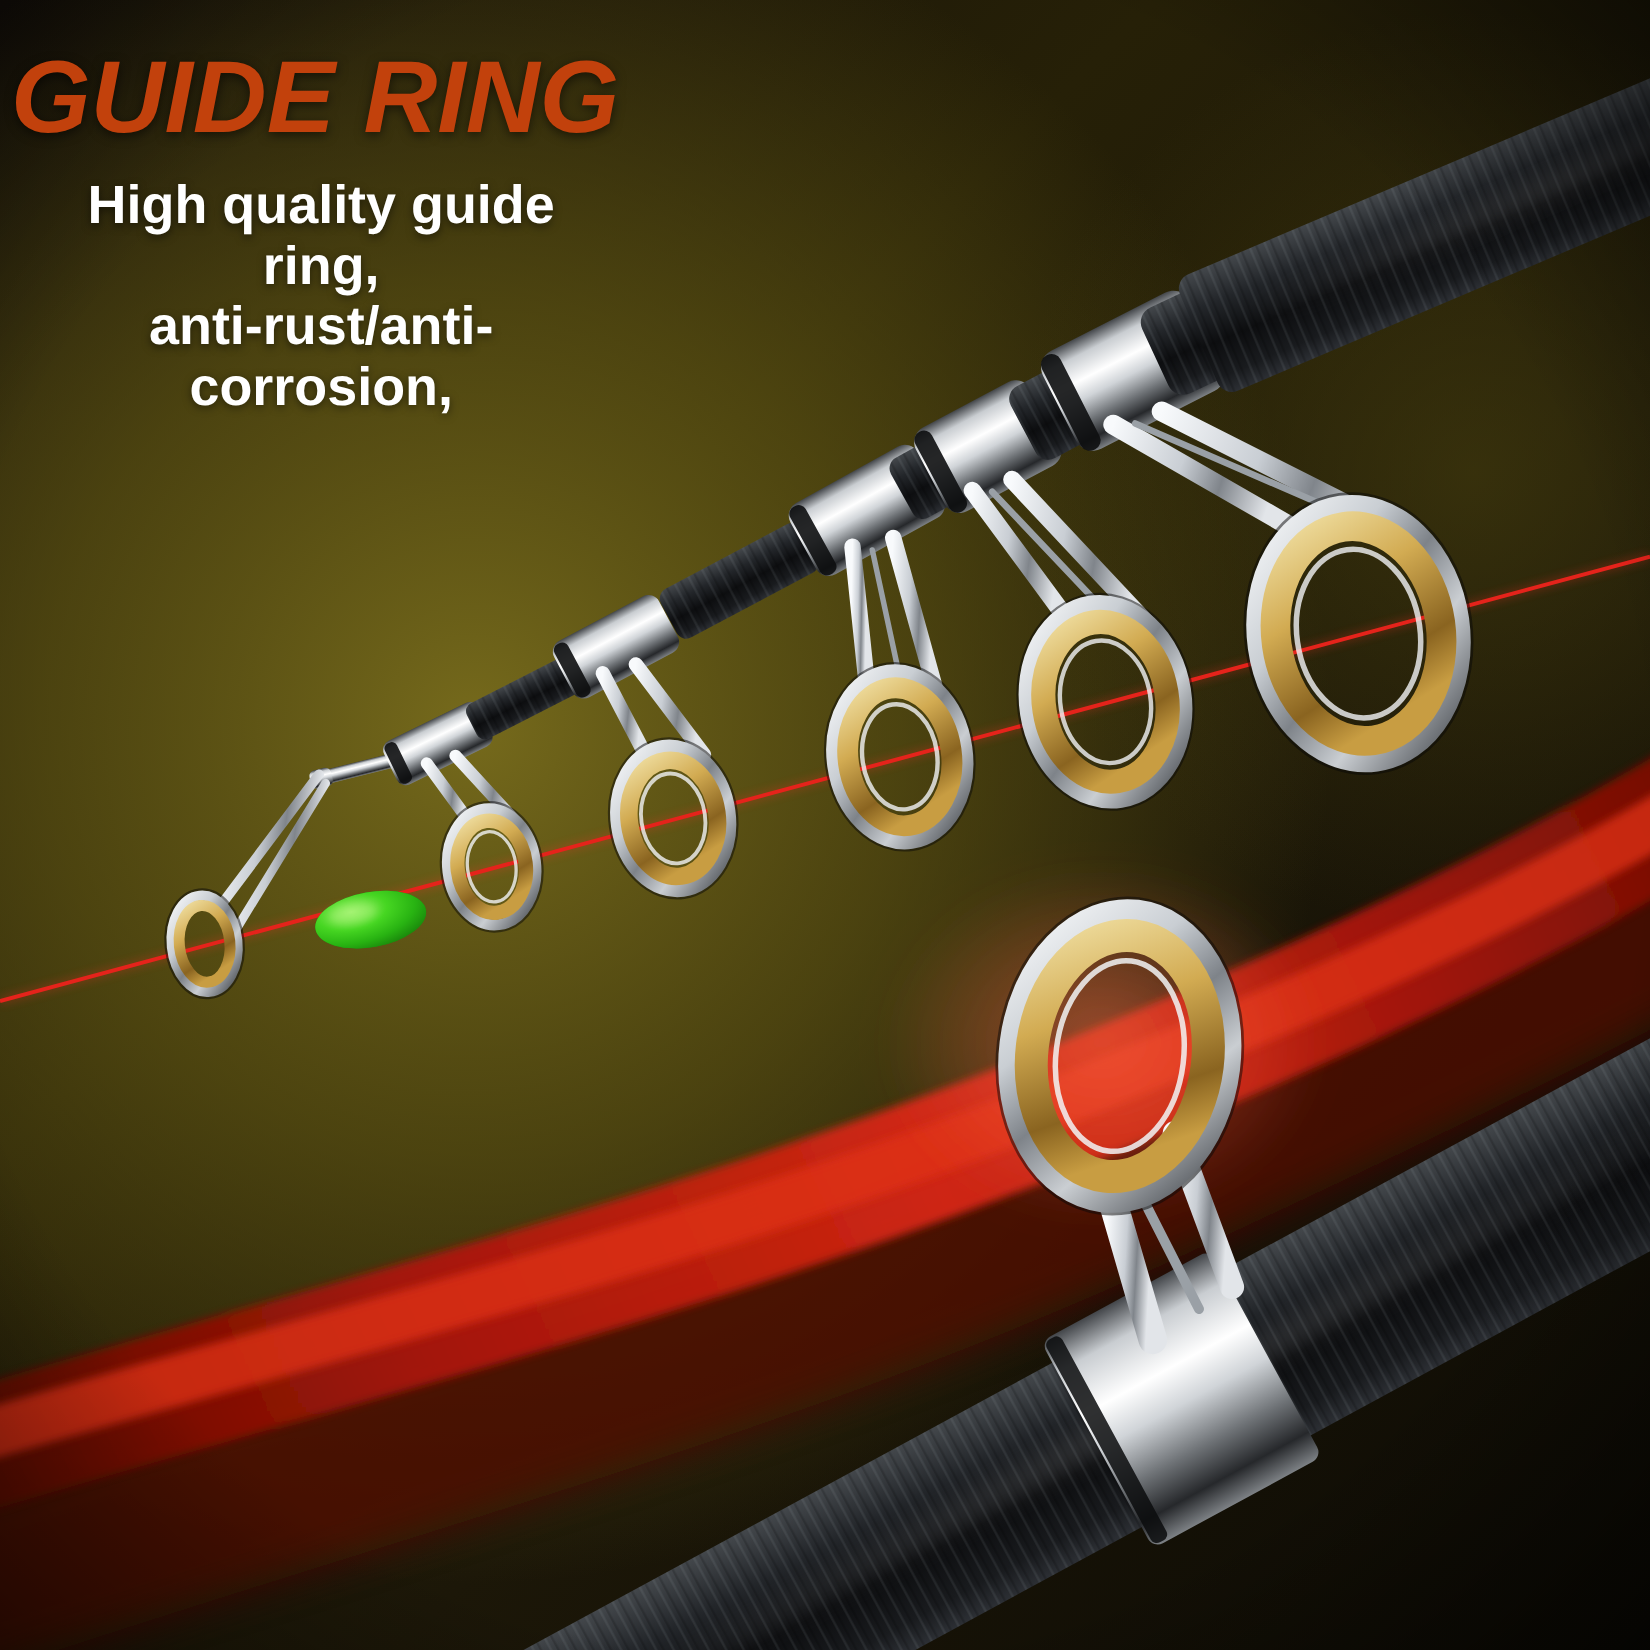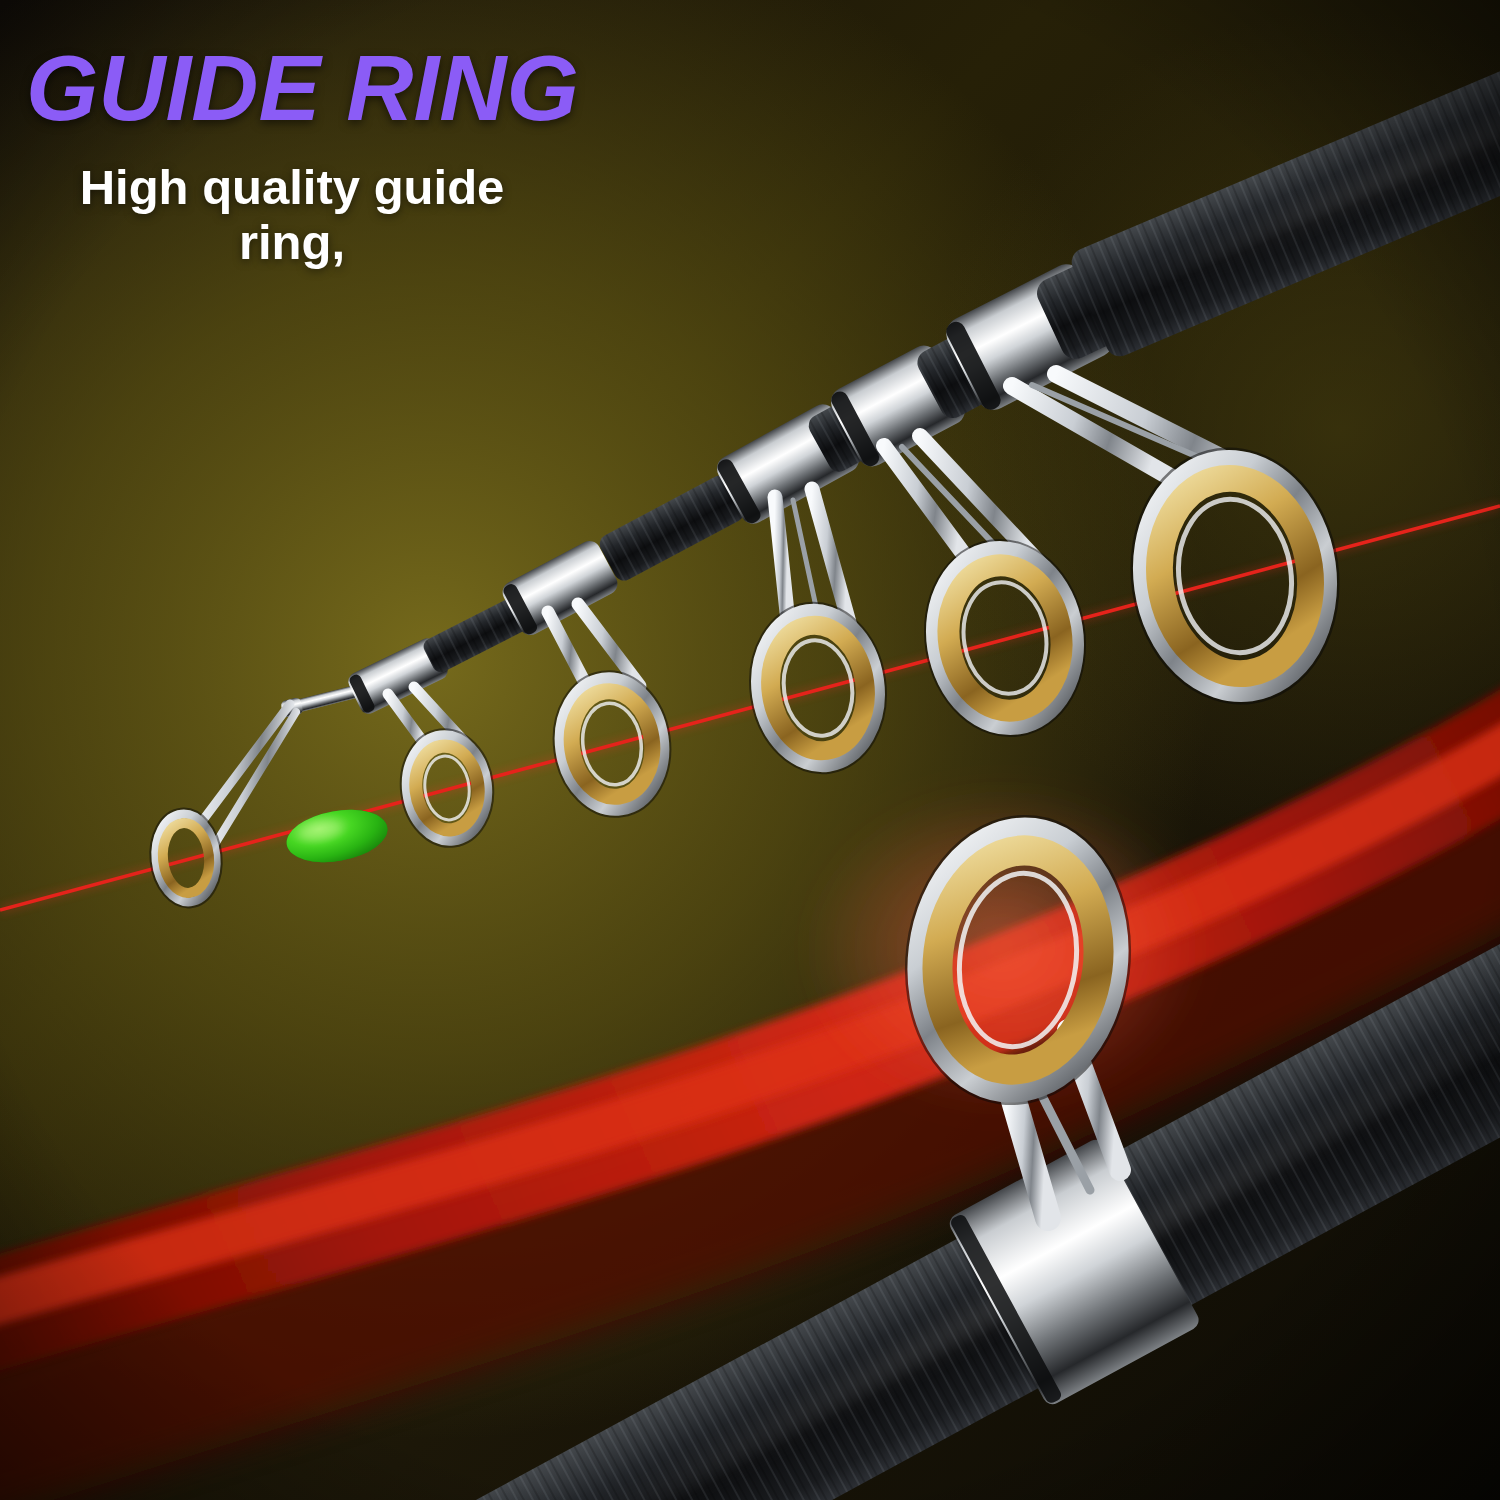--- a/index.html
+++ b/index.html
@@ -3,23 +3,23 @@
 <meta charset="utf-8">
 <style>
   html,body{margin:0;padding:0;background:#000;}
   #stage{
     position:relative;width:1500px;height:1500px;overflow:hidden;
     font-family:"Liberation Sans", sans-serif;
     background:#17120a;
   }
   #scene{position:absolute;left:0;top:0;width:1500px;height:1500px;display:block;}
   .title{
-    position:absolute;left:26px;top:40px;width:640px;
+    position:absolute;left:10px;top:40px;width:640px;
     font-size:93px;font-weight:bold;font-style:italic;
-    color:#8b5cf6;letter-spacing:0px;line-height:1.05;
+    color:#c2410c;letter-spacing:0px;line-height:1.05;
     text-shadow:0 3px 10px rgba(0,0,0,.55);
     white-space:nowrap;
   }
   .features{
     position:absolute;left:32px;top:160px;width:520px;
     text-align:center;color:#ffffff;
     font-size:49px;line-height:55px;font-weight:700;
     text-shadow:0 2px 8px rgba(0,0,0,.5);
   }
 </style>
@@ -279,14 +279,15 @@
     <stop offset="0.72" stop-color="#28b312"></stop>
     <stop offset="1" stop-color="#17810a"></stop>
   </radialGradient>
 
   <rect x="0" y="0" width="1500" height="1500" fill="url(#vignette)"></rect>
 </svg>
 
   <div class="title">GUIDE RING</div>
   <div class="features">
     <div>High quality guide ring,</div>
+    <div>anti-rust/anti-corrosion,</div>
   </div>
 </div>
 
 </body></html>

